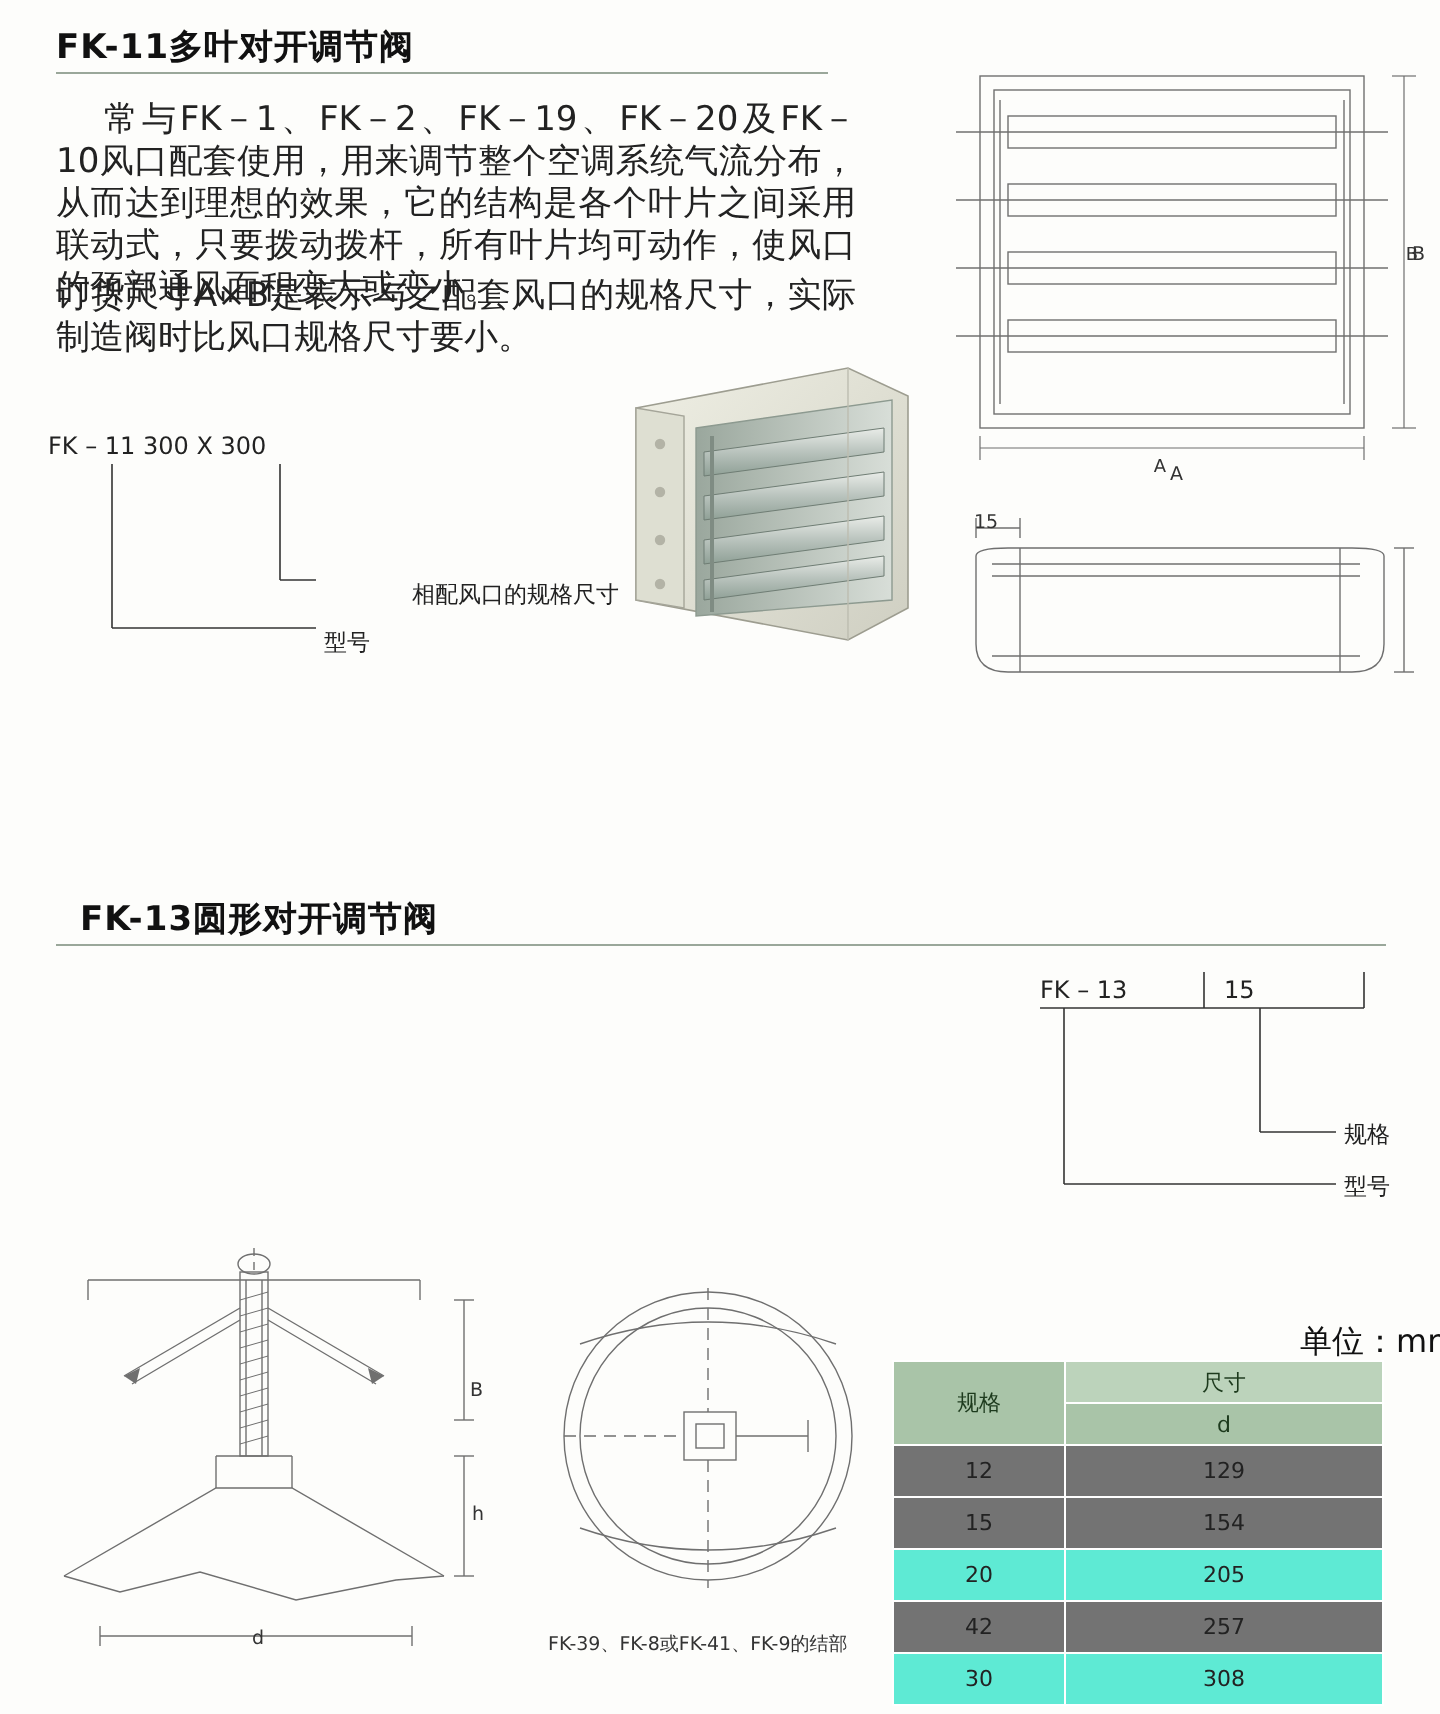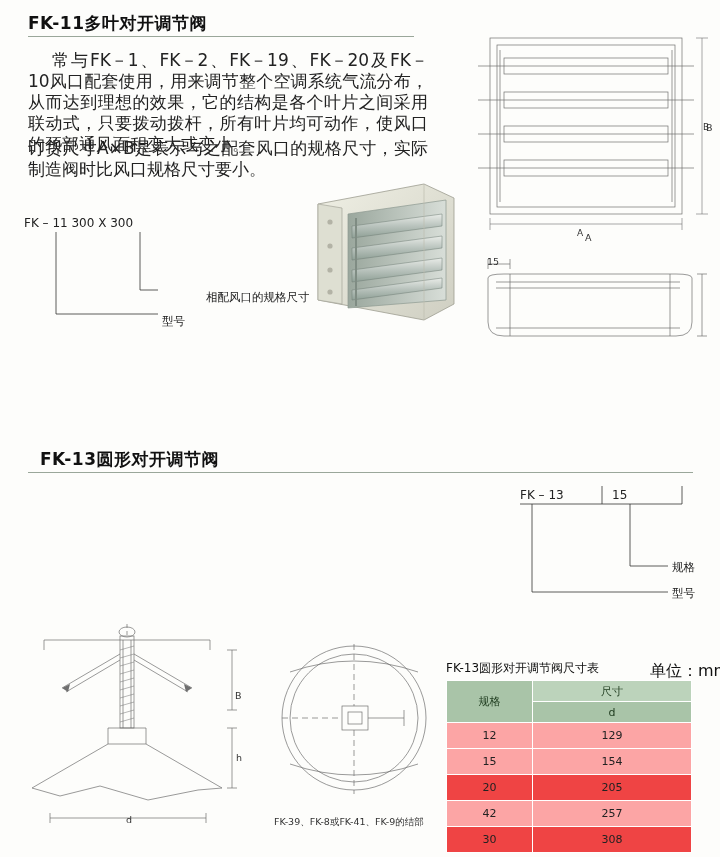--- a/index.html
+++ b/index.html
@@ -80,22 +80,22 @@
     padding:0;
     height:25px;
     font-weight:normal;
   }
   table.spec th{
     background:#bcd3bb;
     color:#1d3a1d;
     font-size:11px;
     height:20px;
   }
-  .cell-b{background:#ef4444;}
-  .cell-c{background:#fca5a5;margin-top:28px;}
+  .cell-b{background:#5eead4;}
+  .cell-c{background:#737373;margin-top:28px;}
 
   .cap{
     position:absolute;
     font-size:9.5px;
     color:#333;
     white-space:nowrap;
   }
   .dim{
     font-size:9px;
     fill:#333;
@@ -343,21 +343,20 @@
         <line x1="100" y1="88" x2="136" y2="88"></line>
         <line x1="136" y1="80" x2="136" y2="96"></line>
         <line x1="14" y1="88" x2="74" y2="88" stroke-dasharray="6 4"></line>
         <line x1="86" y1="14" x2="86" y2="76" stroke-dasharray="6 4"></line>
         <line x1="86" y1="100" x2="86" y2="164" stroke-dasharray="6 4"></line>
       </g>
     </svg>
   </div>
   <div class="cap" style="left:274px;top:816px;">FK-39、FK-8或FK-41、FK-9的结部</div>
 
-  <div class="tbl-title" style="left:446px;top:660px;">FK-13圆形对开调节阀尺寸表</div>
   <div class="tbl-unit" style="left:650px;top:661px;">单位：mm</div>
 
   <table class="spec" style="left:446px;top:680px;width:246px;">
     <thead>
       <tr>
         <th rowspan="2" style="width:86px;background:#a9c4a8;">规格</th>
         <th colspan="1" style="width:160px;">尺寸</th>
       </tr>
       <tr>
         <th style="background:#a9c4a8;">d</th>

